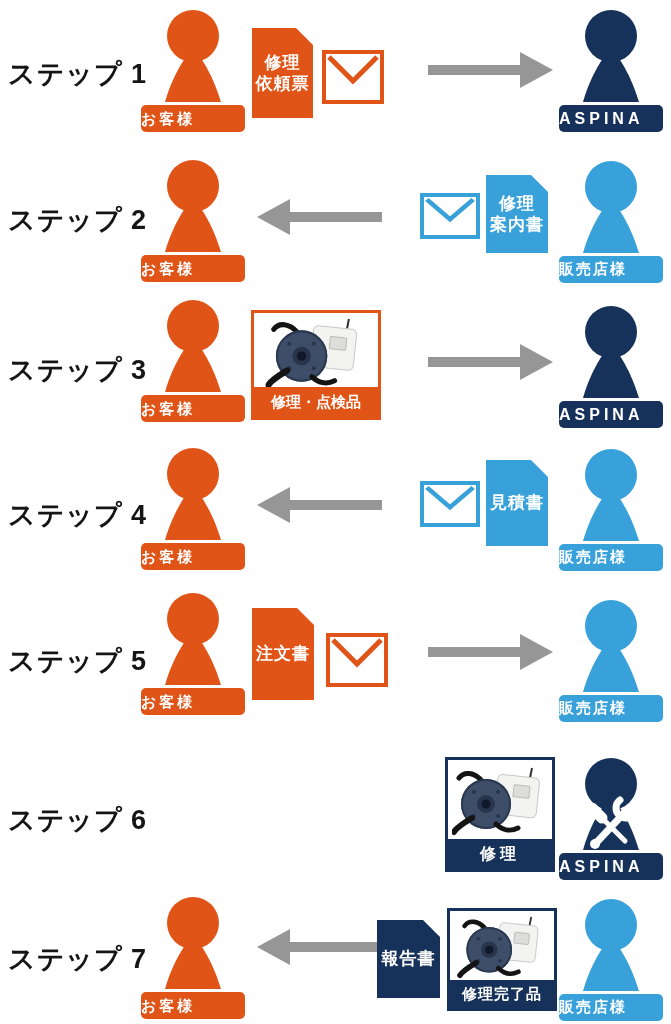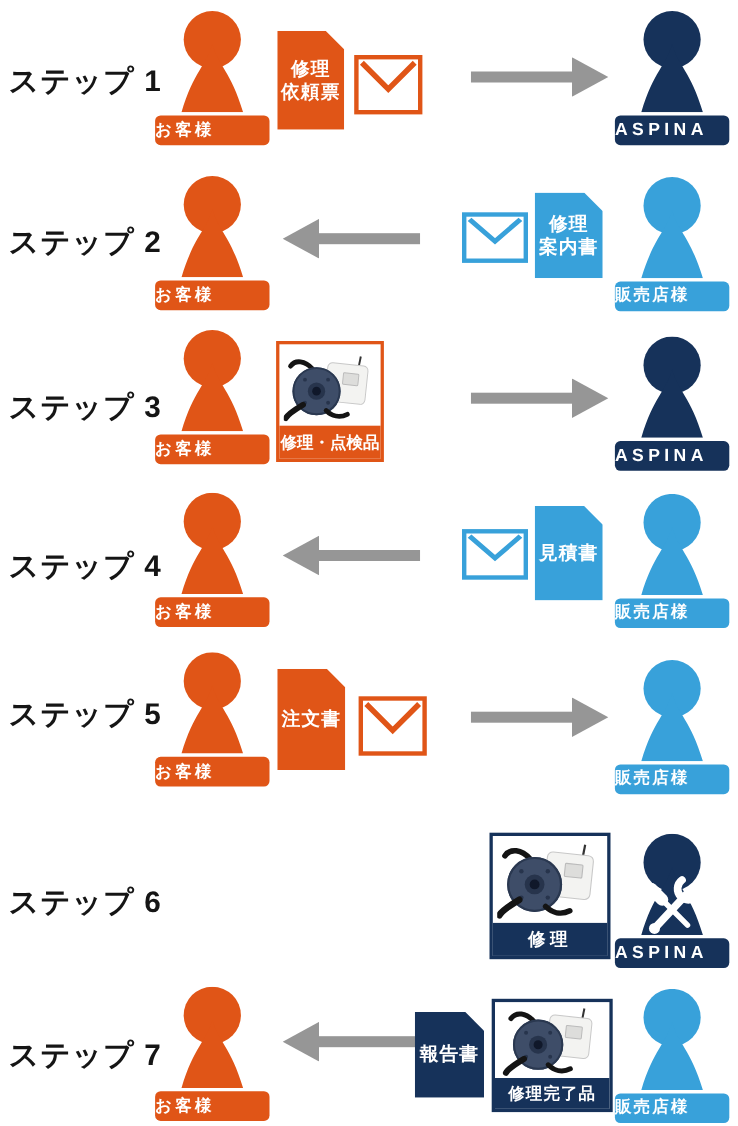--- a/index.html
+++ b/index.html
@@ -112,21 +112,21 @@
 
 <div class="row" style="top:298px">
   <div class="step-label" style="top:54px">ステップ 3</div>
   <div class="person c-orange" style="left:141px;top:2px">
     <svg viewBox="0 0 104 92">
         <circle cx="52" cy="26" r="26" fill="currentColor"></circle>
         <path d="M52 30 C57 49 69 55 80 92 L24 92 C35 55 47 49 52 30 Z" fill="currentColor"></path>
       </svg>
     <div class="tag">お客様</div>
   </div>
-  <div class="pbox orange" style="left:251px;top:12px;width:98px;height:110px">
+  <div class="pbox orange" style="left:251px;top:12px;width:130px;height:110px">
     <div class="photo" style="height:72px">
       <svg viewBox="0 0 96 70">
         <path d="M30 15 C22 6 12 5 7 12" stroke="#141414" stroke-width="5" fill="none" stroke-linecap="round"></path>
         <path d="M78 12 L80 2" stroke="#333" stroke-width="2" fill="none"></path>
         <g transform="rotate(6 64 30)">
           <rect x="44" y="10" width="42" height="40" rx="5" fill="#f3f3f1" stroke="#c8c8c8"></rect>
           <rect x="61" y="19" width="16" height="12" rx="1" fill="#dddddb" stroke="#bbb"></rect>
         </g>
         <circle cx="34" cy="38" r="25" fill="#3e4d68"></circle>
         <circle cx="34" cy="38" r="24" fill="none" stroke="#2a3850" stroke-width="2"></circle>
@@ -183,21 +183,21 @@
   <div class="person c-blue" style="left:559px;top:6px">
     <svg viewBox="0 0 104 92">
         <circle cx="52" cy="26" r="26" fill="currentColor"></circle>
         <path d="M52 30 C57 49 69 55 80 92 L24 92 C35 55 47 49 52 30 Z" fill="currentColor"></path>
       </svg>
     <div class="tag">販売店様</div>
   </div>
 </div>
 
 <div class="row" style="top:590px">
-  <div class="step-label" style="top:41px">ステップ 5</div>
+  <div class="step-label" style="top:53px">ステップ 5</div>
   <div class="person c-orange" style="left:141px;top:3px">
     <svg viewBox="0 0 104 92">
         <circle cx="52" cy="26" r="26" fill="currentColor"></circle>
         <path d="M52 30 C57 49 69 55 80 92 L24 92 C35 55 47 49 52 30 Z" fill="currentColor"></path>
       </svg>
     <div class="tag">お客様</div>
   </div>
   <div class="doc orange" style="left:252px;top:18px;width:62px;height:92px">
     <span>注文書</span>
   </div>

